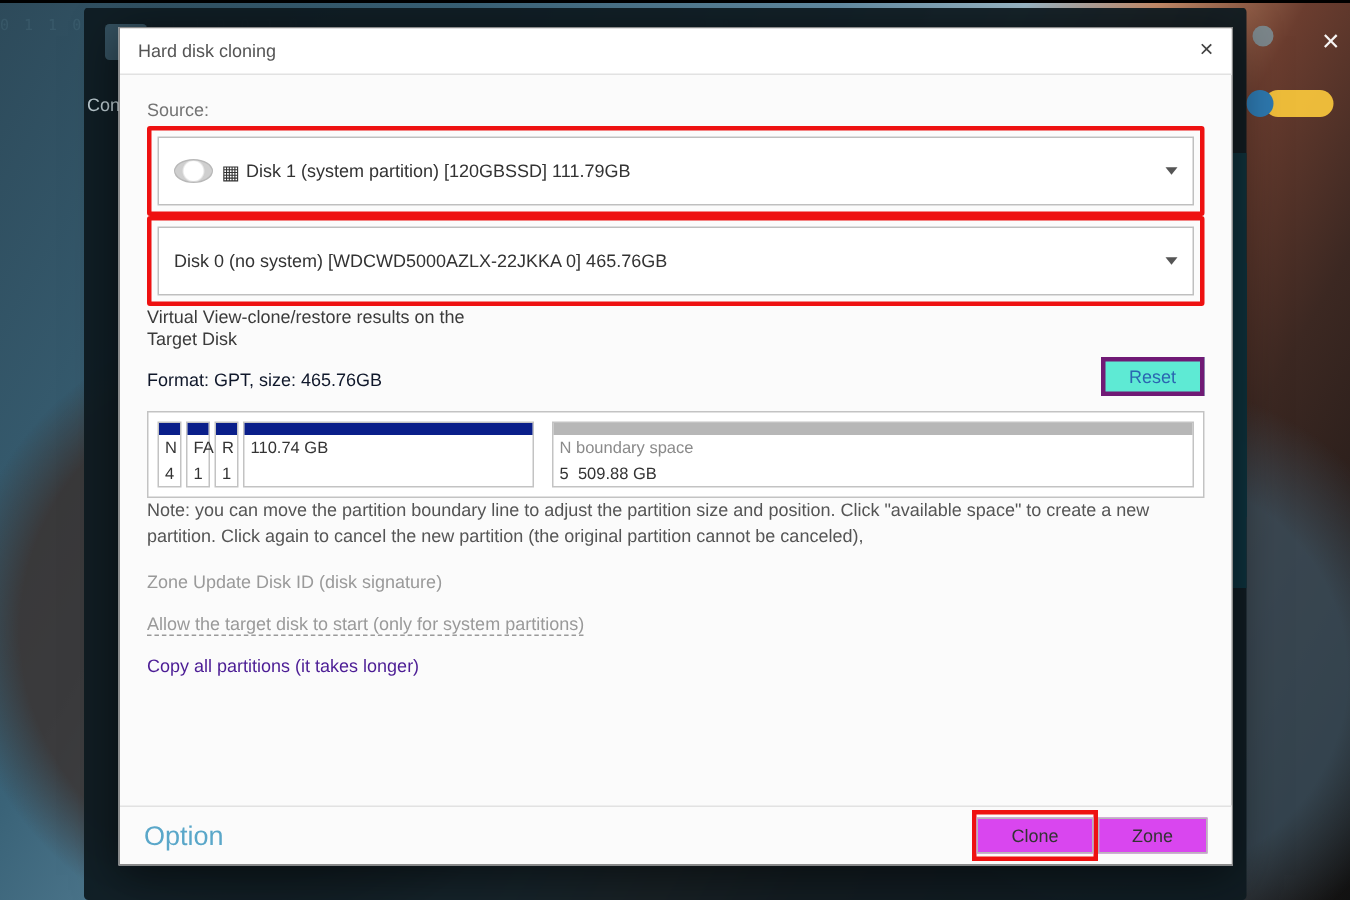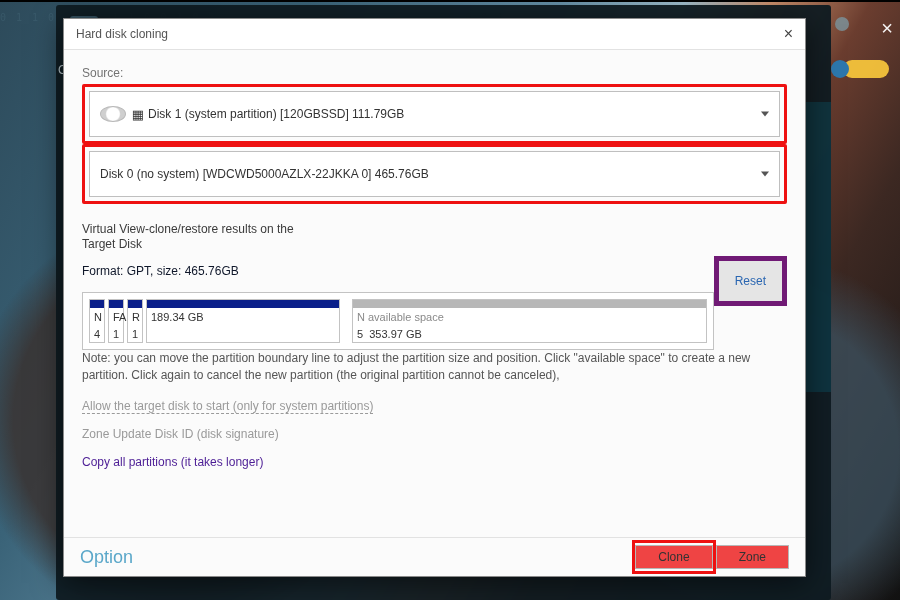--- a/index.html
+++ b/index.html
@@ -29,59 +29,59 @@
   }
   .bgwin .tabicon{position:absolute;left:14px;top:11px;width:28px;height:24px;background:#35515f;border-radius:3px}
   .bgwin .subtitle{position:absolute;left:2px;top:58px;color:#c7d4d9}
   .bgwin .closex{position:absolute;right:-62px;top:12px;color:#fff;font-size:20px;font-weight:200;cursor:pointer}
   .bgwin .bgband{position:absolute;left:24px;right:0;top:97px;height:290px;background:#0c333f}
   .bgwin .pill{position:absolute;right:-58px;top:55px;width:46px;height:18px;border-radius:10px;background:#f5c33b}
   .bgwin .badge{position:absolute;right:-18px;top:55px;width:18px;height:18px;border-radius:9px;background:#2b7bb5}
   .bgwin .cog{position:absolute;right:-18px;top:12px;width:14px;height:14px;border-radius:7px;background:#7c8a8f}
   
   .dialog{
-    position:absolute;left:63px;top:18px;width:741px;height:557px;
+    position:absolute;left:79px;top:18px;width:741px;height:557px;
     background:#fbfbfb;border:1px solid #8a8a8a;box-shadow:0 6px 28px rgba(0,0,0,.55);
   }
   .titlebar{height:30px;line-height:30px;border-bottom:1px solid #e2e2e2;padding:0 12px;color:#555;background:#fff}
   .titlebar .close{float:right;font-size:16px;color:#444;cursor:pointer}
   .body{padding:10px 18px 6px 18px}
   .label{color:#737373;margin:6px 0 4px 0}
   .selwrap{padding:4px;border:3px solid #e11;border-radius:2px}
   .select{
     border:1px solid #bfbfbf;background:#fff;position:relative;height:44px;
     display:flex;align-items:center;padding:0 26px 0 10px;color:#333;
   }
   .select .dd{position:absolute;right:10px;top:50%;transform:translateY(-50%);
     width:0;height:0;border-left:4px solid transparent;border-right:4px solid transparent;border-top:5px solid #555}
   .hddicon{width:38px;height:20px;margin-right:10px;position:relative}
   .platter{position:absolute;left:0;top:2px;width:24px;height:14px;border:1px solid #b8b8b8;border-radius:50%;
     background:radial-gradient(circle,#fff 0 45%,#cfcfcf 55% 100%)}
   .chip{position:absolute;right:-6px;top:3px;font-size:13px}
-  .vv{color:#3b3b3b;margin-top:18px;max-width:230px;line-height:1.25}
+  .vv{color:#3b3b3b;max-width:230px;line-height:1.25}
   .fmtline{color:#0f172a;margin-top:12px}
-  .reset{float:right;margin-top:-22px;border:5px solid #701a75;background:#e5e5e5;color:#2a66b1;
-    padding:13px 16px;font-size:12px;cursor:pointer}
+  .reset{float:right;margin-top:-22px;border:3px solid #701a75;background:#5eead4;color:#2a66b1;
+    padding:3px 16px;font-size:12px;cursor:pointer}
   
   .diagram{border:1px solid #c3c3c3;background:#fff;margin-top:14px;padding:6px;display:flex;gap:12px}
   .group{display:flex;gap:3px}
   .part{border:1px solid #c3c3c3;background:#fff}
   .part .bar{height:8px;background:#0a1f8a}
   .part .bar.grey{background:#b7b7b7}
   .part .cell{padding:3px 4px 2px 4px;font-size:11px;color:#333;white-space:nowrap}
   
   .p0{width:14px}.p1{width:14px}.p2{width:14px}.p3{width:192px}.pspace{flex:1}
   .note{color:#555;margin-top:0;line-height:1.45}
   .opt{color:#9a9a9a;margin-top:14px}
   .opt.solid{color:#4c1d95}
   .under{border-bottom:1px dashed #9a9a9a;display:inline}
   .footer{position:absolute;left:0;right:0;bottom:0;height:38px;border-top:1px solid #e2e2e2;
     background:#fbfbfb;display:flex;align-items:center;padding:0 16px}
   .option{color:#5aa7c9;font-size:18px;margin-right:auto}
-  .btn{border:1px solid #b7b7b7;background:#ef4444;padding:4px 22px;font-size:12px;color:#333;cursor:pointer}
+  .btn{border:1px solid #b7b7b7;background:#d946ef;padding:4px 22px;font-size:12px;color:#333;cursor:pointer}
   .btnmain{border:3px solid #e11;padding:2px 0}
   .btnmain .btn{border:1px solid #b7b7b7}
 </style>
 </head>
 <body>
 <div class="wallpaper">
   <div class="bintex">0 1 1 0 1 0 0 1 1 0 0 1 0 1 1 0 1 0 0 1 1 0 0 1 0 1 1 0 1 0 0 1</div>
 </div>
 
 <div class="bgwin">
@@ -136,35 +136,35 @@
           <div class="cell">FA</div>
           <div class="cell">1</div>
           </div>
         <div class="part p2">
             <div class="bar"></div>
           <div class="cell">R</div>
           <div class="cell">1</div>
           </div>
         <div class="part p3">
             <div class="bar"></div>
-          <div class="cell">189.34 GB</div>
+          <div class="cell">110.74 GB</div>
           </div>
       </div>
       <div class="part pspace">
           <div class="bar grey"></div>
-        <div class="cell" style="color:#8a8a8a">N available space</div>
+        <div class="cell" style="color:#8a8a8a">N boundary space</div>
         <div class="cell"><span>5</span>&nbsp;
-          <span>353.97 GB</span></div>
+          <span>509.88 GB</span></div>
         </div>
     </div>
 
     <div class="note">Note: you can move the partition boundary line to adjust the partition size and position. Click "available space" to create a new partition. Click again to cancel the new partition (the original partition cannot be canceled),</div>
 
+    <div class="opt"><span>Zone Update Disk ID (disk signature)</span></div>
     <div class="opt"><span class="under">Allow the target disk to start (only for system partitions)</span></div>
-    <div class="opt"><span>Zone Update Disk ID (disk signature)</span></div>
     <div class="opt solid"><span>Copy all partitions (it takes longer)</span></div>
   </div>
 
   <div class="footer">
     <span class="option">Option</span>
     <span class="btnmain">
       <button class="btn">Clone</button>
     </span>
     <button class="btn">Zone</button>
   </div>

